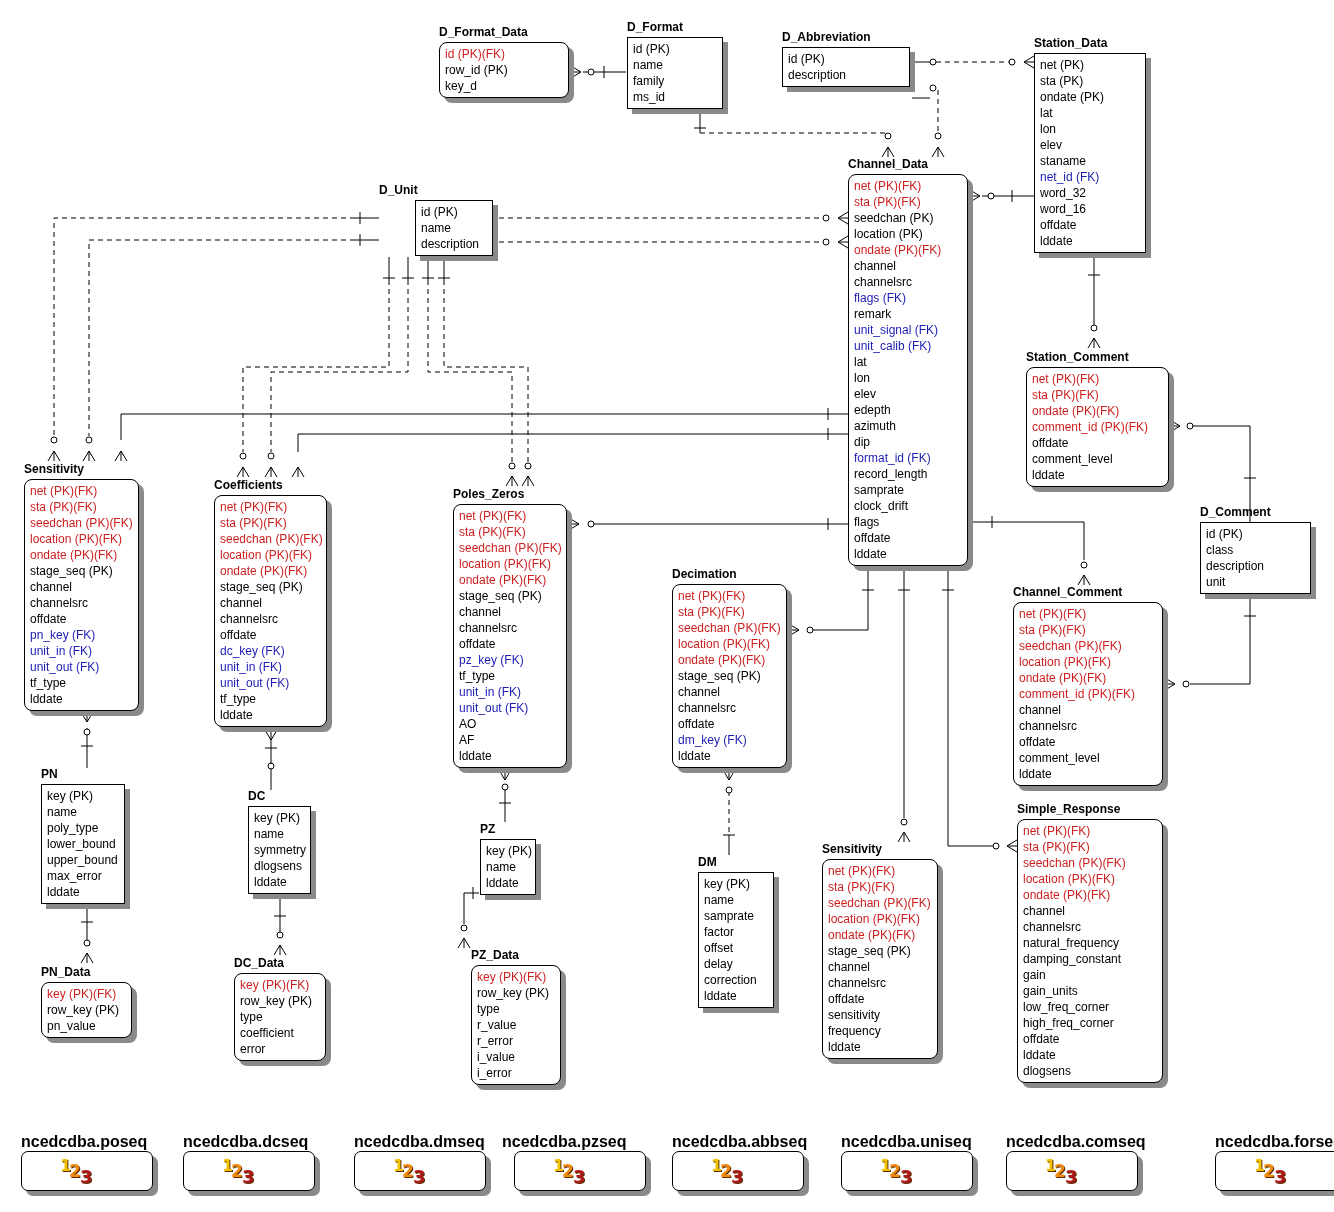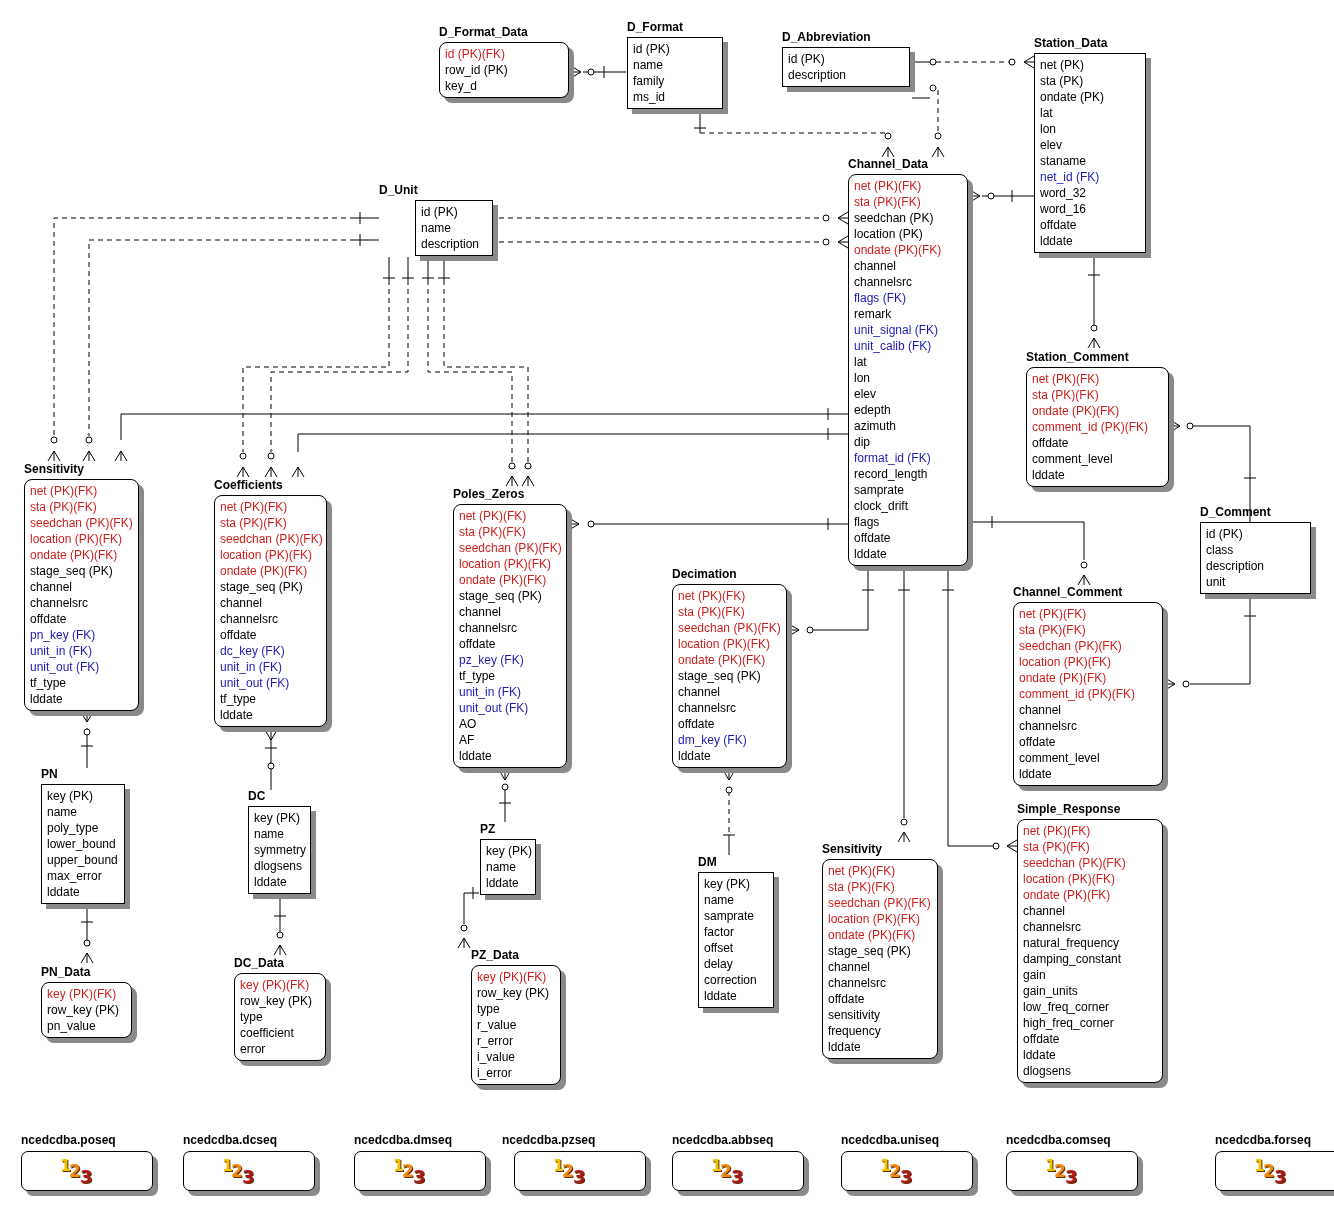--- a/index.html
+++ b/index.html
@@ -7,21 +7,21 @@
          font-family:"Liberation Sans", sans-serif; font-size:12px; color:#000; }
   #lines { position:absolute; left:0; top:0; width:1334px; height:1212px; }
   .entity { position:absolute; }
   .entity .title { position:absolute; left:0; top:-17px; font-weight:bold; font-size:12px; white-space:nowrap; }
   .entity .box { position:relative; background:#fff; border:1px solid #000; box-shadow:5px 5px 0 #8a8a8a; padding:3px 5px 3px 5px; }
   .entity.dep .box { border-radius:8px; }
   .attr { height:16px; line-height:16px; white-space:nowrap; }
   .attr.pkfk { color:#cc1f1f; }
   .attr.fk { color:#1c1cb4; }
   .seq { position:absolute; width:132px; }
-  .seq .title { position:absolute; left:0; top:-18px; font-weight:bold; font-size:12px; white-space:nowrap; }
+  .seq .title { position:absolute; left:0; top:-18px; font-weight:bold; font-size:16px; white-space:nowrap; }
   .seq .box { height:38px; border:1px solid #000; border-radius:7px; background:#fff; box-shadow:5px 5px 0 #8a8a8a; position:relative; }
   .seq-icon { position:absolute; left:38px; top:4px; width:40px; height:30px; font-weight:bold; font-family:"DejaVu Sans", sans-serif; }
   .seq-icon span { position:absolute; text-shadow:1px 1px 0 #5a2a00; }
   .seq-icon .d1 { left:0; top:0; color:#f2c200; font-size:16px; }
   .seq-icon .d2 { left:9px; top:5px; color:#f08a10; font-size:17px; }
   .seq-icon .d3 { left:20px; top:10px; color:#b01818; font-size:18px; }
 </style>
 </head>
 <body>
 

